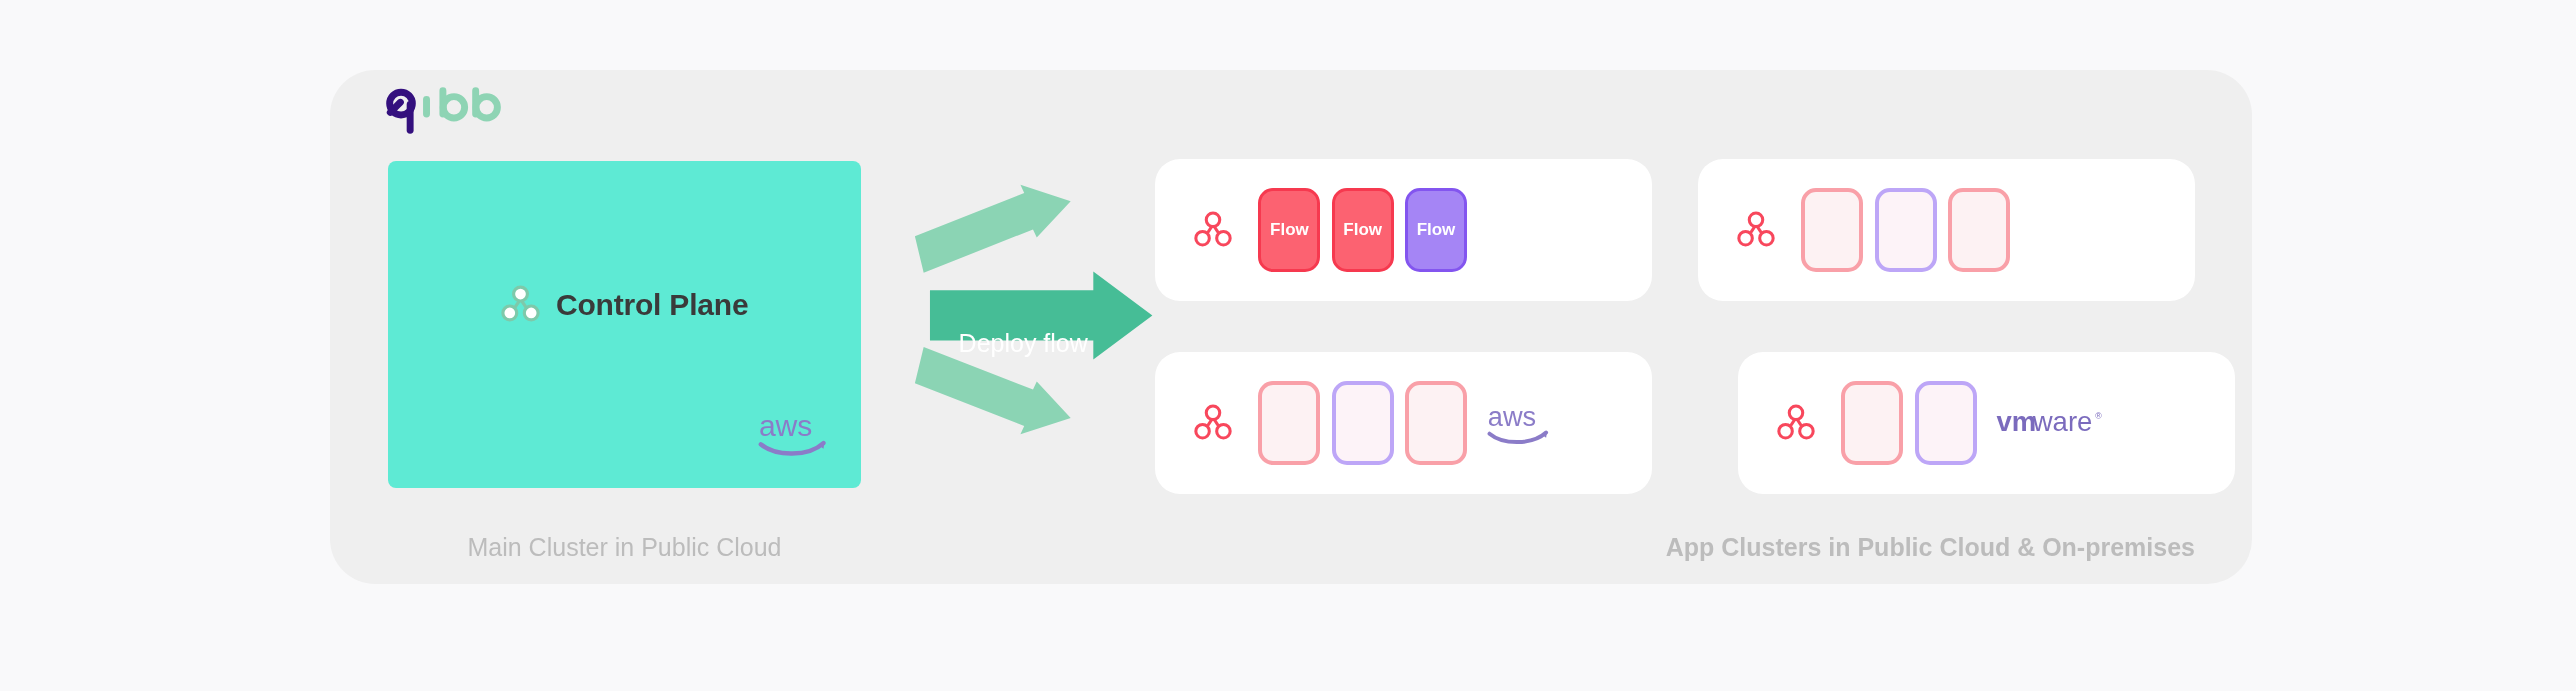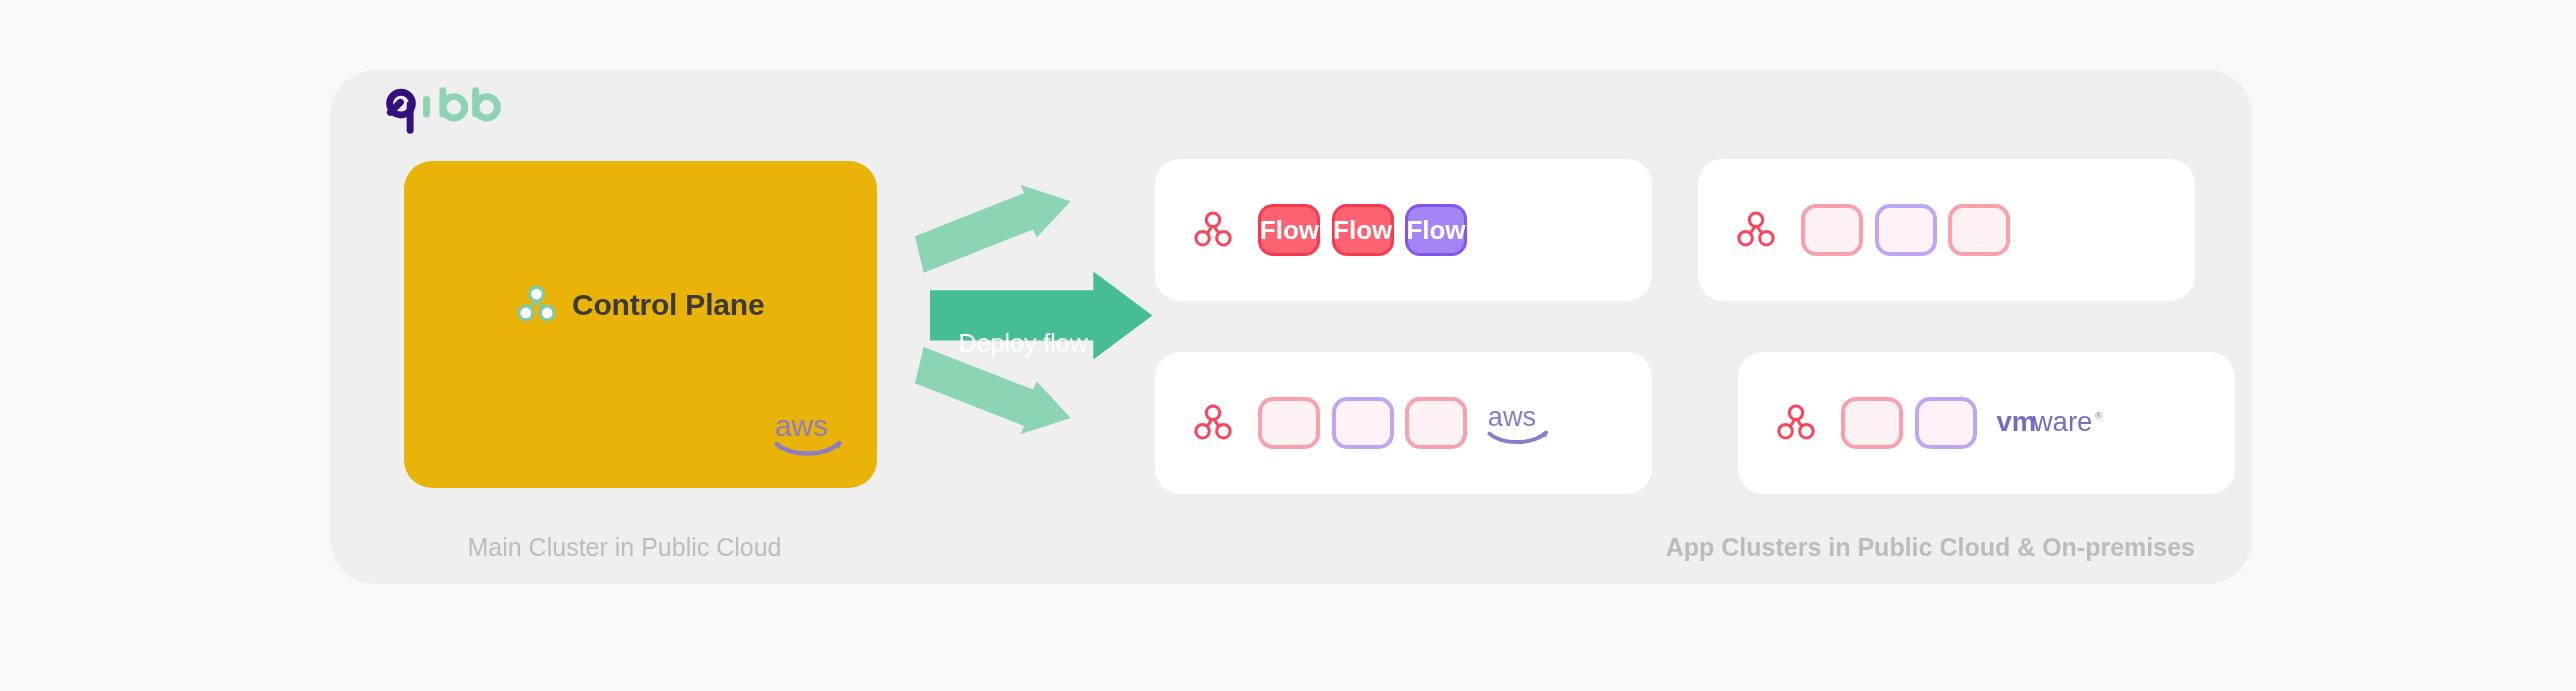--- a/index.html
+++ b/index.html
@@ -40,23 +40,22 @@
     height: 57px;
   }
 
   
   .control-plane-card {
     position: absolute;
     left: 388px;
     top: 161px;
     width: 473px;
     height: 327px;
-    background: #eab308;
-    border-radius: 28px;
-    margin-left: 16px;
+    background: #5eead4;
+    border-radius: 8px;
   }
   .cp-row {
     position: absolute;
     left: 0;
     top: 123px;
     width: 100%;
     display: flex;
     align-items: center;
     justify-content: center;
     gap: 16.4px;
@@ -118,27 +117,27 @@
   .node-list {
     display: flex;
     align-items: center;
     gap: 11.3px;
     margin-left: 26.4px;
   }
 
   
   .node {
     width: 62px;
-    height: 52px;
+    height: 84px;
     border-radius: 15px;
     box-sizing: border-box;
     display: flex;
     align-items: center;
     justify-content: center;
-    font-size: 26px;
+    font-size: 17px;
     font-weight: bold;
     color: #ffffff;
   }
   .node.filled-red {
     background: #fc6271;
     border: 3.8px solid #f6394f;
   }
   .node.filled-purple {
     background: #a585f5;
     border: 3.8px solid #8355ef;

